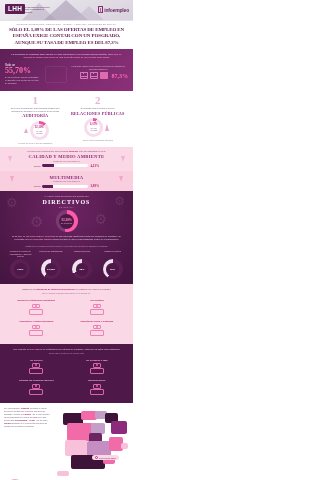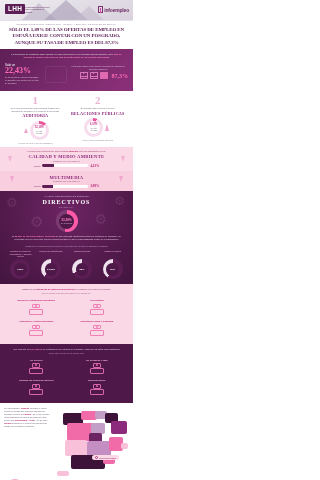--- a/index.html
+++ b/index.html
@@ -220,21 +220,21 @@
 
   <div class="band-purple">
     <div class="lead">
       <span>La formación de posgrado sigue siendo un valor diferencial en el mercado laboral español, pero</span>
       <b>sólo se solicita de forma específica en una pequeña parte de las ofertas publicadas</b>
     </div>
     <div class="stats">
       <div class="stat">
         <div class="ghost-case"></div>
         <div class="small-lbl">Solo un</div>
-        <div class="big">22,43%</div>
+        <div class="big">55,70%</div>
         <div class="desc">de las ofertas de empleo publicadas en España exige contar con un título de posgrado</div>
       </div>
       <div class="stat stat-right">
         <div class="desc">La tasa de empleo entre quienes cuentan con estudios de posgrado alcanza el</div>
         <div class="cases">
           <div class="case">
               <div class="hz"></div>
             </div>
           <div class="case">
               <div class="hz"></div>

